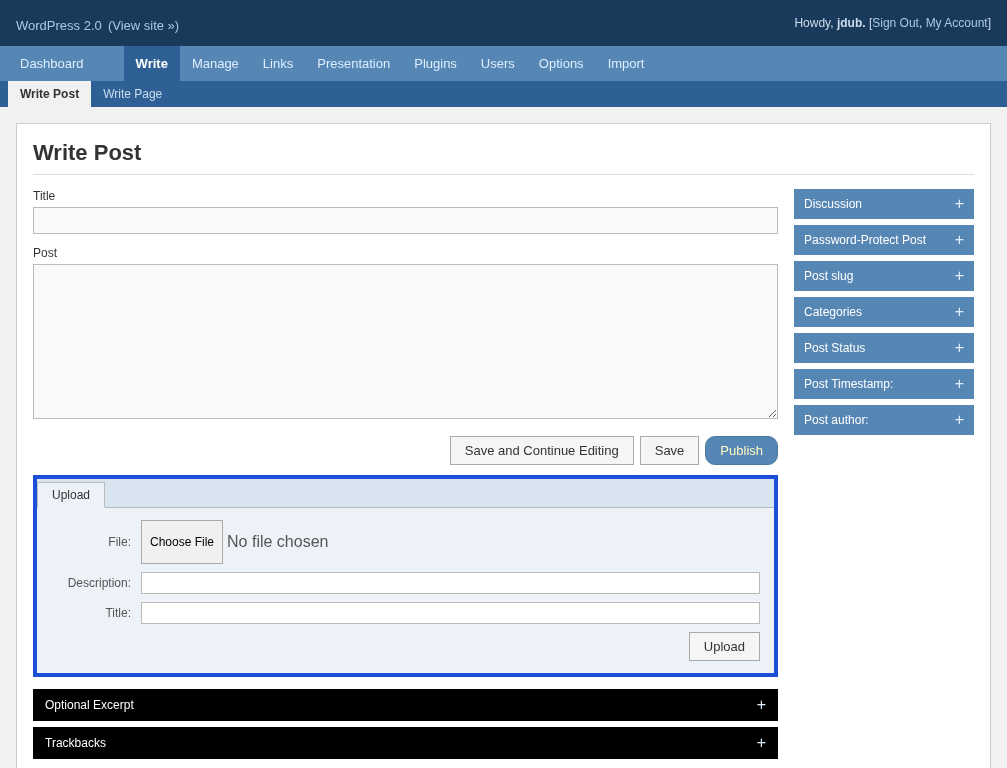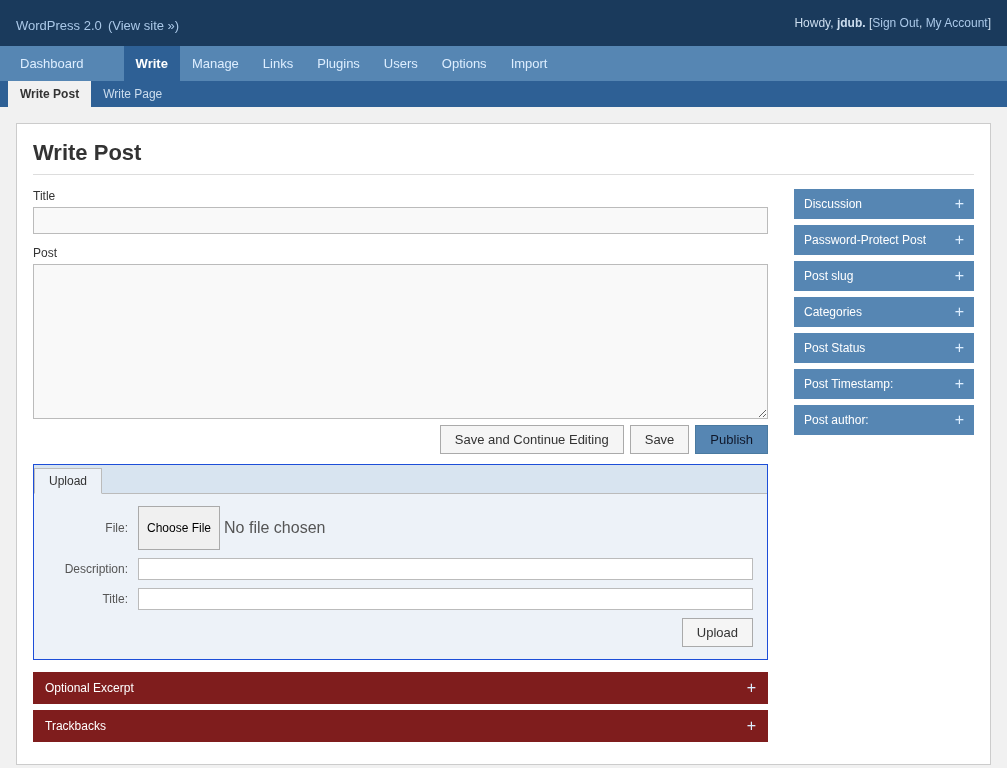--- a/index.html
+++ b/index.html
@@ -93,21 +93,21 @@
       font-size: 22px;
       font-weight: bold;
       color: #333;
       border-bottom: 1px solid #ddd;
       padding-bottom: 8px;
       margin-bottom: 14px;
     }
 
     .main-layout {
       display: flex;
-      gap: 26px;
+      gap: 16px;
     }
     .main-left {
       flex: 1;
     }
     .main-right {
       width: 180px;
       flex-shrink: 0;
     }
 
     .field-label {
@@ -131,40 +131,41 @@
       font-size: 13px;
       background: #f9f9f9;
       resize: vertical;
     }
 
     
     .action-buttons {
       display: flex;
       justify-content: flex-end;
       gap: 6px;
-      margin-top: 3px;
+      margin-top: 14px;
       margin-bottom: 10px;
     }
     .btn {
       padding: 6px 14px;
       border: 1px solid #aaa;
       background: #f5f5f5;
       cursor: pointer;
       font-size: 13px;
       color: #333;
     }
     .btn-publish {
       background: #5686b3;
-      color: #0f172a;
+      color: #fef9c3;
       border-color: #4a7aa0;
+      border-radius: 10px;
     }
 
     
     .upload-section {
-      border: 1px solid #1d4ed8;
+      border: 4px solid #1d4ed8;
       margin-top: 8px;
     }
     .upload-tab-bar {
       display: flex;
       background: #d8e4f0;
     }
     .upload-tab {
       padding: 5px 14px;
       font-size: 12px;
       cursor: pointer;
@@ -235,21 +236,21 @@
       justify-content: space-between;
       cursor: pointer;
     }
     .sidebar-panel-header .plus-icon {
       font-size: 16px;
       color: #ddeeff;
     }
 
     
     .bottom-panel {
-      background: #7f1d1d;
+      background: #000000;
       color: #fff;
       padding: 7px 12px;
       font-size: 12px;
       display: flex;
       align-items: center;
       justify-content: space-between;
       margin-bottom: 6px;
       cursor: pointer;
     }
     .bottom-panel .plus-icon {
@@ -271,20 +272,21 @@
     [<a href="#">Sign Out</a>,
     <a href="#">My Account</a>]
   </div>
 </div>
 
 <div id="main-nav">
   <a href="#">Dashboard</a>
   <a href="#" class="active">Write</a>
   <a href="#">Manage</a>
   <a href="#">Links</a>
+  <a href="#">Presentation</a>
   <a href="#">Plugins</a>
   <a href="#">Users</a>
   <a href="#">Options</a>
   <a href="#">Import</a>
 </div>
 
 <div id="sub-nav">
   <a href="#" class="active">Write Post</a>
   <a href="#">Write Page</a>
 </div>

